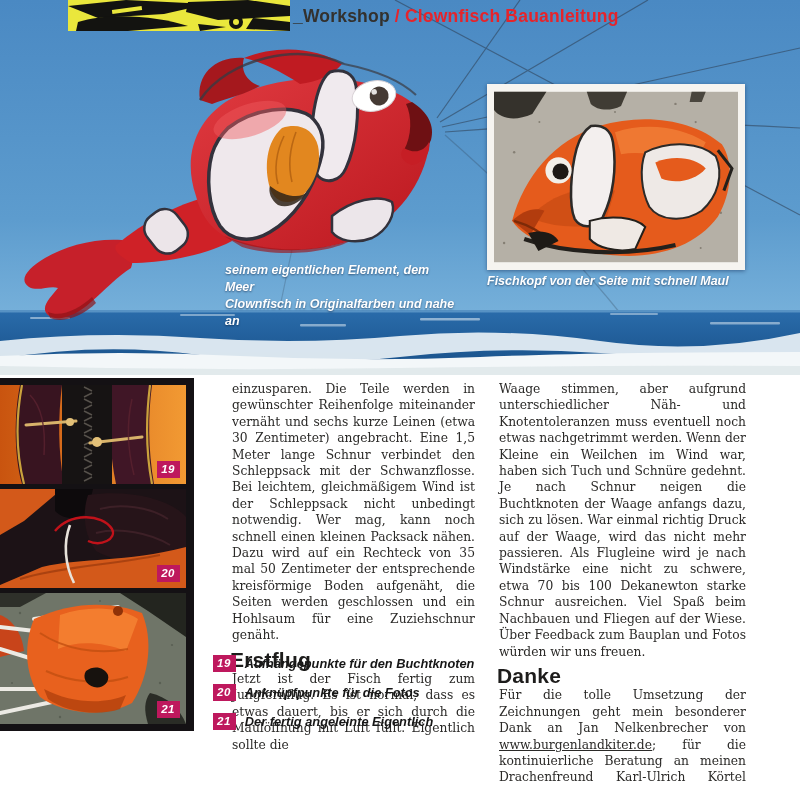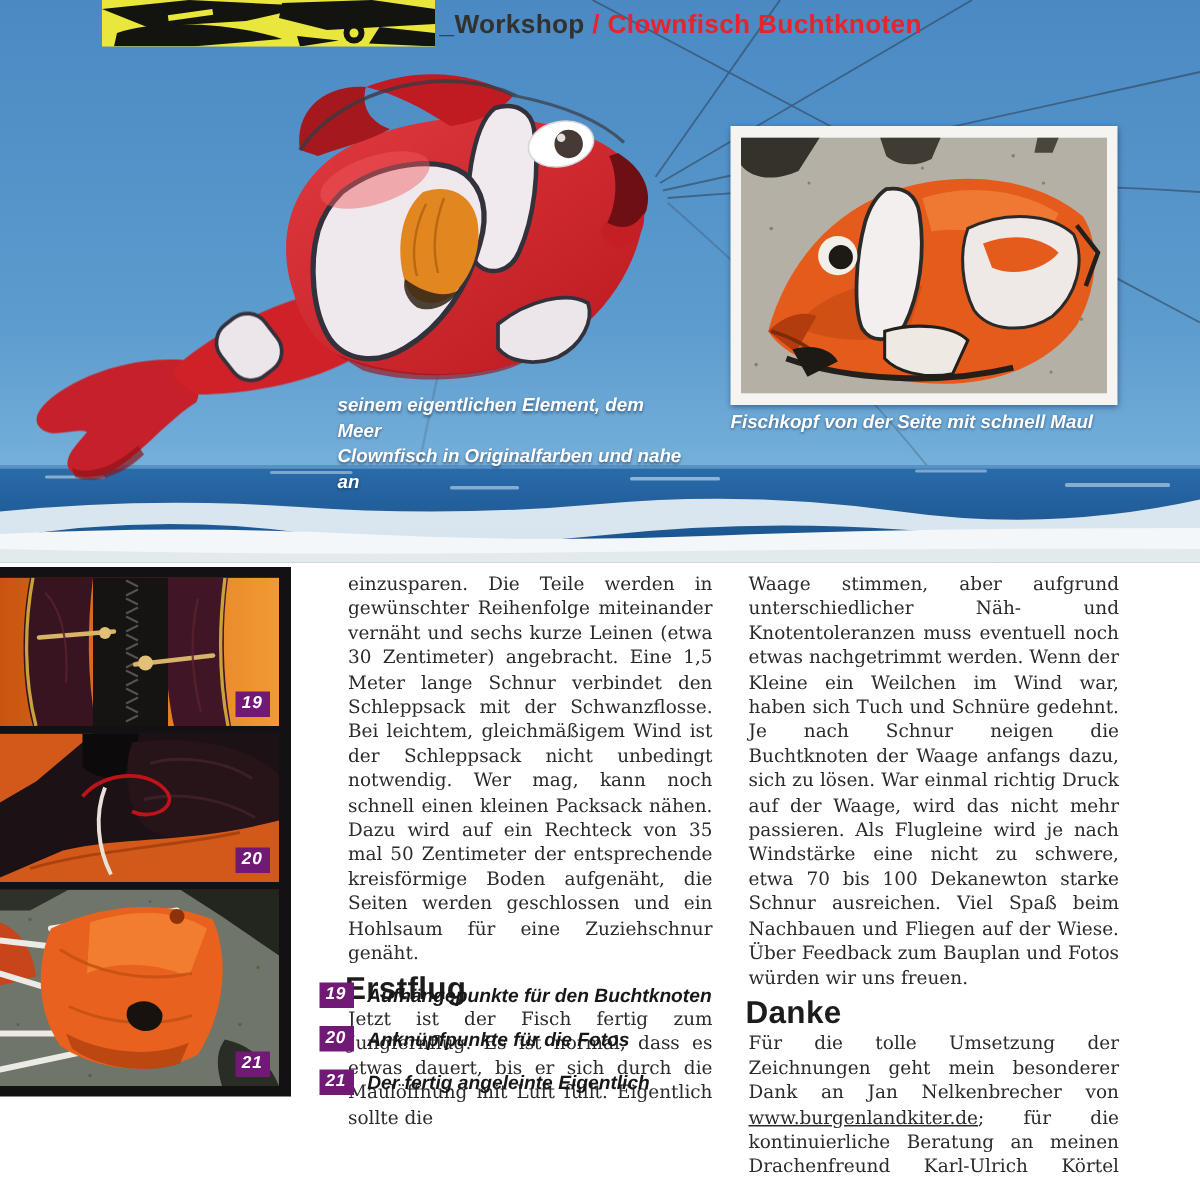--- a/index.html
+++ b/index.html
@@ -22,21 +22,21 @@
   .cap-side{left:487px;top:273px;width:270px;}
 
   .side-photo{position:absolute;left:487px;top:84px;width:258px;height:186px;
               background:#f6f4f0;box-shadow:0 1px 4px rgba(0,20,60,.45);padding:7px;box-sizing:border-box;}
   .side-photo svg{width:244px;height:172px;display:block;}
 
   
   .strip{position:absolute;left:0;top:378px;width:194px;height:353px;background:#141114;}
   .strip .shot{position:absolute;left:0;width:186px;overflow:hidden;background:#201a18;}
   .shot svg{display:block;width:186px;height:100%;}
-  .badge{position:absolute;background:#701a75;color:#ffffff;font-style:italic;font-weight:bold;
+  .badge{position:absolute;background:#be185d;color:#ffffff;font-style:italic;font-weight:bold;
          font-size:11.5px;line-height:14px;padding:1px 5px 2px 4px;letter-spacing:.5px;}
   .shot .badge{right:6px;bottom:6px;}
 
   
   .col{position:absolute;top:379px;color:#2b2a28;font-family:"DejaVu Serif",serif;
        font-size:12.3px;line-height:16.4px;text-align:justify;}
   .col-left{left:230px;width:247px;}
   .col-right{left:497px;width:251px;}
   .col p{margin:2px;}
   .col h2{font-family:"Liberation Sans",sans-serif;font-weight:bold;color:#1d1c1b;
@@ -157,21 +157,21 @@
         <path d="M120 2 L180 0 L222 6 L222 16 L150 20 L118 12 Z" fill="#131310"></path>
         <circle cx="168" cy="22" r="7" fill="#131310"></circle>
         <circle cx="168" cy="22" r="3" fill="#eae73c"></circle>
         <path d="M185 18 L222 22 L222 31 L178 29 Z" fill="#131310"></path>
         <rect x="44" y="8" width="30" height="4" fill="#eae73c" transform="rotate(-8 59 10)"></rect>
         <path d="M130 24 L158 27 L132 31 Z" fill="#131310"></path>
       </svg>
     </div>
 
     <div class="header-line">
-      <span class="prefix">_Workshop</span><span class="rest"> / Clownfisch Buchtknoten</span>
+      <span class="prefix">_Workshop</span><span class="rest"> / Clownfisch Bauanleitung</span>
     </div>
 
     <div class="photo-caption cap-main">
       <div>seinem eigentlichen Element, dem Meer</div>
       <div>Clownfisch in Originalfarben und nahe an</div>
     </div>
 
     <div class="side-photo">
       <svg viewBox="0 0 242 169">
         <rect width="242" height="169" fill="#b5b0a6"></rect>

